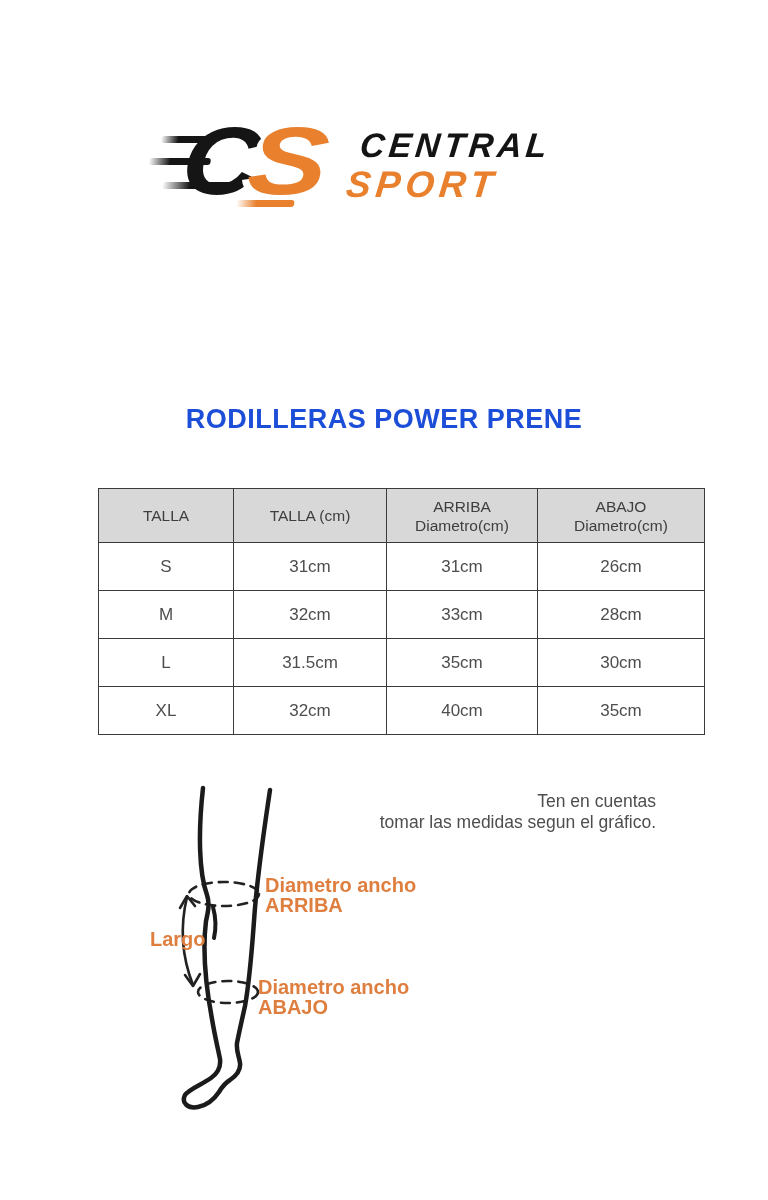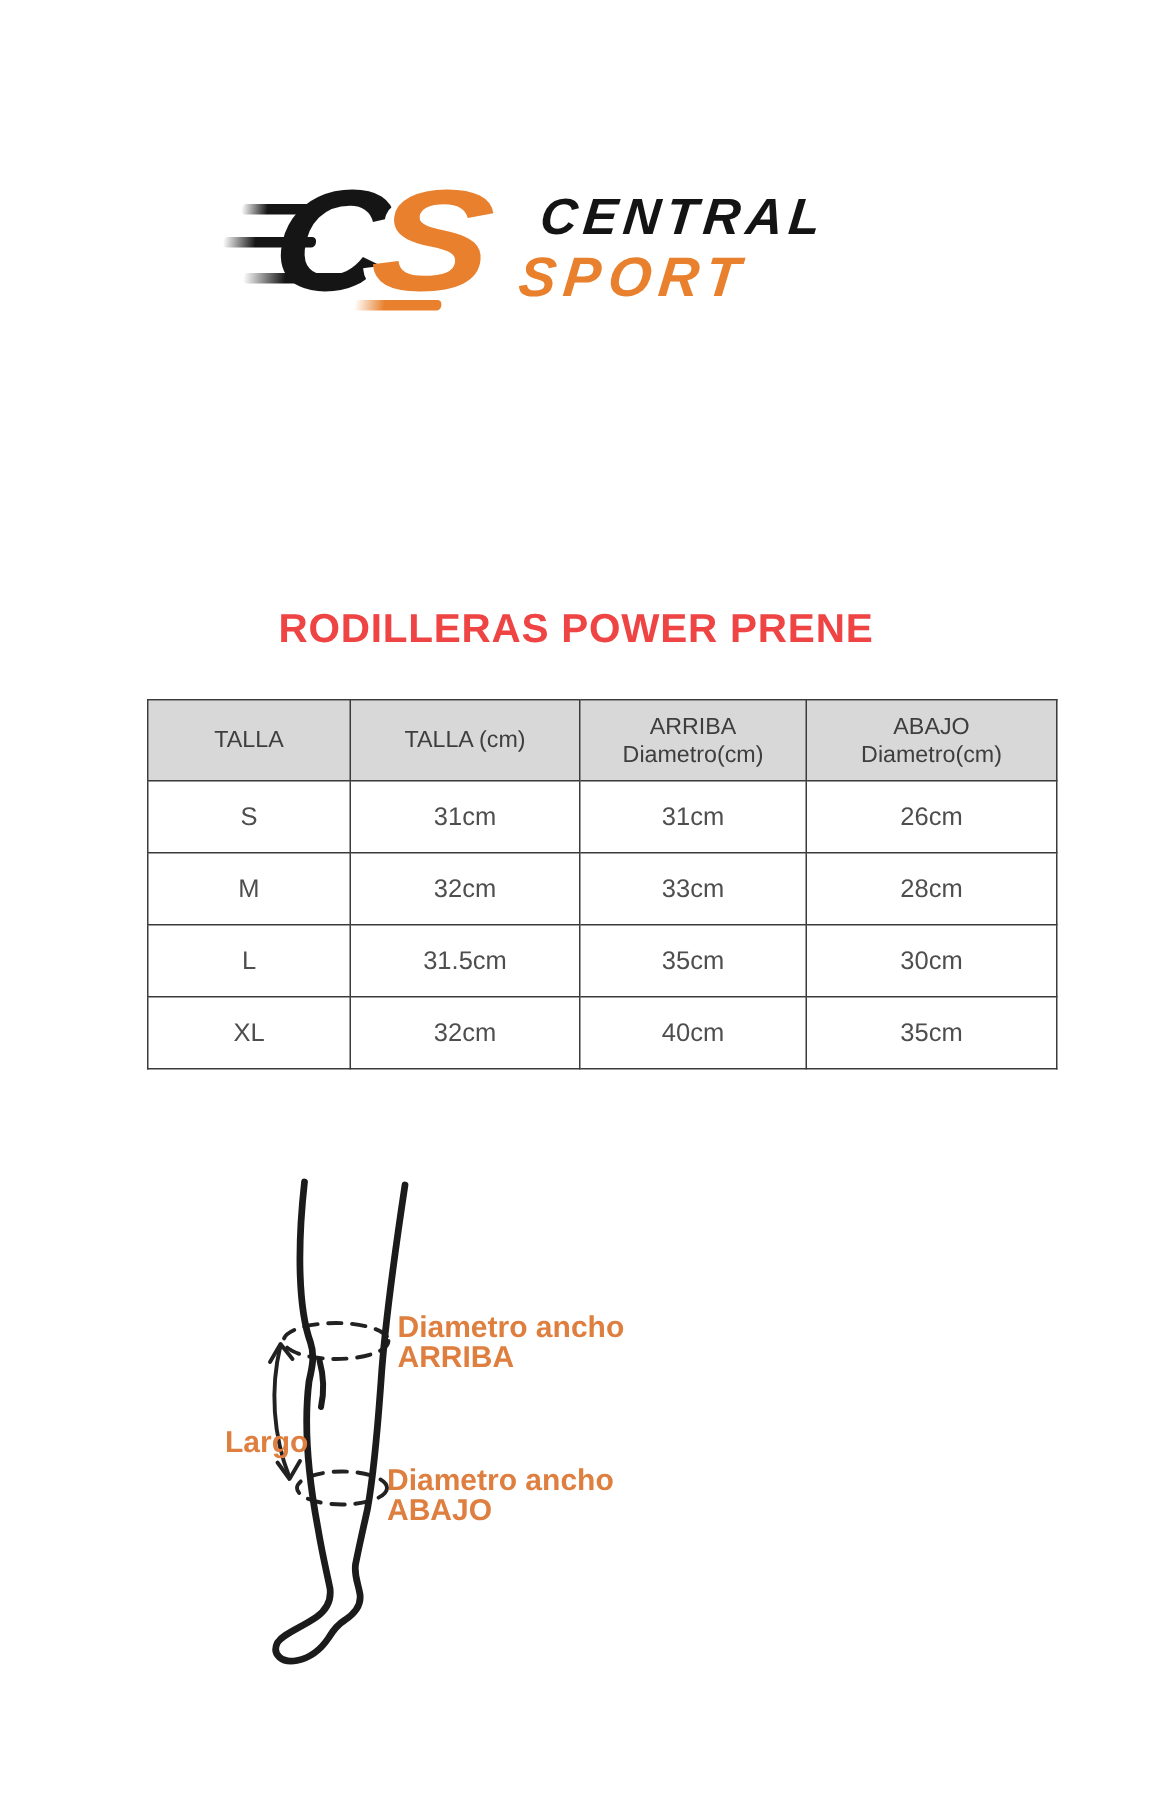--- a/index.html
+++ b/index.html
@@ -39,26 +39,26 @@
   
   .intro {
     position:absolute; left:44px; right:44px; top:320px;
     text-align:center; font-size:19px; line-height:25px; color:#4b4b4b;
   }
 
   
   .heading {
     position:absolute; left:0; right:0; top:403px;
     text-align:center; font-size:27px; line-height:32px; font-weight:bold;
-    letter-spacing:0.5px; color:#ef4444;
+    letter-spacing:0.5px; color:#1d4ed8;
   }
 
   
   table.size-table {
-    position:absolute; left:98px; top:466px; width:606px;
+    position:absolute; left:98px; top:488px; width:606px;
     border-collapse:collapse; table-layout:fixed;padding-left:18px;
   }
   .size-table th, .size-table td {
     border:1px solid #3b3b3b; text-align:center; vertical-align:middle;
   }
   .size-table th {
     background:#d8d8d9; color:#3e3e3e; font-weight:normal;
     font-size:15.5px; line-height:19px; height:54px; padding:4px 2px;
   }
   .size-table td { height:48px; font-size:17px; color:#4e4e4e; background:#ffffff; }
@@ -68,21 +68,21 @@
     position:absolute; right:112px; top:791px; width:360px;
     text-align:right; font-size:17.5px; line-height:21px; color:#4e4e4e;
   }
 
   
   .leg-svg { position:absolute; left:130px; top:785px; width:300px; height:325px; }
   .diagram-label {
     position:absolute; font-size:20px; line-height:20px; font-weight:bold; color:#DE7F40;
   }
   .lbl-arriba { left:265px; top:875px; }
-  .lbl-largo  { left:150px; top:952px; }
+  .lbl-largo  { left:150px; top:929px; }
   .lbl-abajo  { left:258px; top:977px; }
 </style>
 </head>
 <body>
 
 <div class="page">
 
   <div class="logo">
     <span class="tail t1"></span>
     <span class="tail t2"></span>
@@ -147,20 +147,24 @@
       </tr>
       <tr>
         <td>XL</td>
         <td>32cm</td>
         <td>40cm</td>
         <td>35cm</td>
       </tr>
     </tbody>
   </table>
 
+  <div class="measure-note">
+    <div>Ten en cuentas</div>
+    <div>tomar las medidas segun el gráfico.</div>
+  </div>
 
   <svg class="leg-svg" viewBox="0 0 300 325">
     <g fill="none" stroke="#1b1b1b" stroke-linecap="round" stroke-linejoin="round">
 
       <ellipse cx="94" cy="109" rx="35" ry="12" stroke="#222222" stroke-width="2.6" stroke-dasharray="9 7"></ellipse>
       <ellipse cx="98" cy="207" rx="30" ry="11" stroke="#222222" stroke-width="2.6" stroke-dasharray="9 7"></ellipse>
 
       <path stroke-width="4.5" d="
         M 73 3
         C 68 48 69 88 77 110

